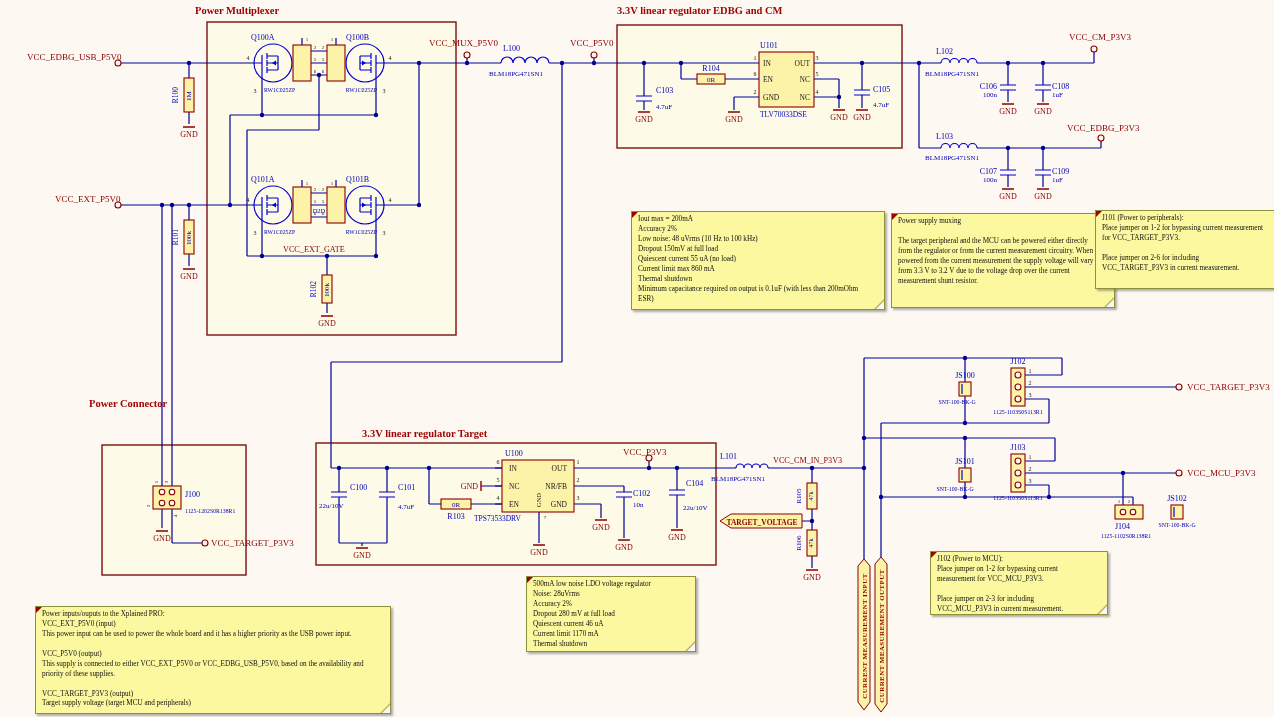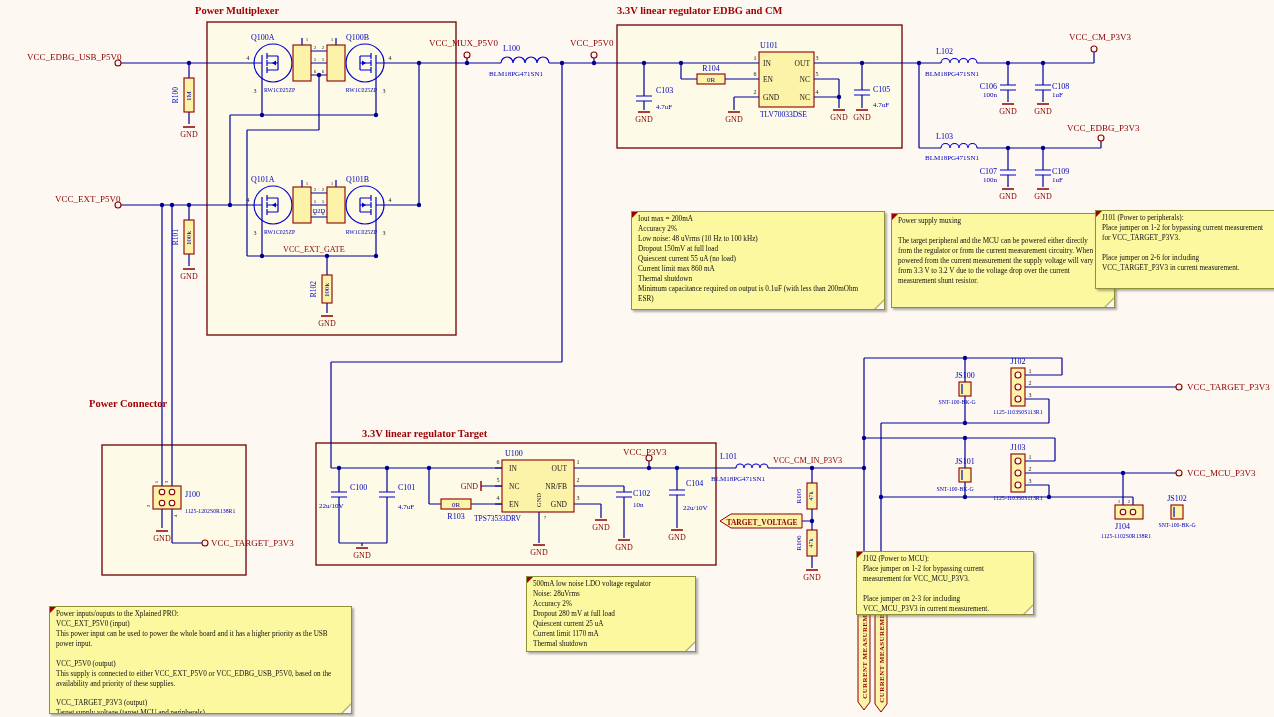--- a/index.html
+++ b/index.html
@@ -439,31 +439,31 @@
 The target peripheral and the MCU can be powered either directly from the regulator or from the current measurement circuitry. When powered from the current measurement the supply voltage will vary from 3.3 V to 3.2 V due to the voltage drop over the current measurement shunt resistor.</div>
 <div class="note" style="left:1076px;top:210px;width:190px;height:79px">J101 (Power to peripherals):
 Place jumper on 1-2 for bypassing current measurement for VCC_TARGET_P3V3.
 
 Place jumper on 2-6 for including
 VCC_TARGET_P3V3 in current measurement.</div>
 <div class="note" style="left:507px;top:576px;width:170px;height:76px">500mA low noise LDO voltage regulator
 Noise: 28uVrms
 Accuracy 2%
 Dropout 280 mV at full load
-Quiescent current 25 uA
+Quiescent current 46 uA
 Current limit 1170 mA
 Thermal shutdown</div>
-<div class="note" style="left:30px;top:606px;width:303px;height:108px">Power inputs/ouputs to the Xplained PRO:
+<div class="note" style="left:16px;top:606px;width:356px;height:108px">Power inputs/ouputs to the Xplained PRO:
 VCC_EXT_P5V0 (input)
 This power input can be used to power the whole board and it has a higher priority as the USB power input.
 
 VCC_P5V0 (output)
 This supply is connected to either VCC_EXT_P5V0 or VCC_EDBG_USB_P5V0, based on the availability and priority of these supplies.
 
 VCC_TARGET_P3V3 (output)
 Target supply voltage (target MCU and peripherals)</div>
-<div class="note" style="left:837px;top:551px;width:178px;height:64px">J102 (Power to MCU):
+<div class="note" style="left:911px;top:551px;width:178px;height:64px">J102 (Power to MCU):
 Place jumper on 1-2 for bypassing current
 measurement for VCC_MCU_P3V3.
 
 Place jumper on 2-3 for including
 VCC_MCU_P3V3 in current measurement.</div>
 </div>
 
 </body></html>

